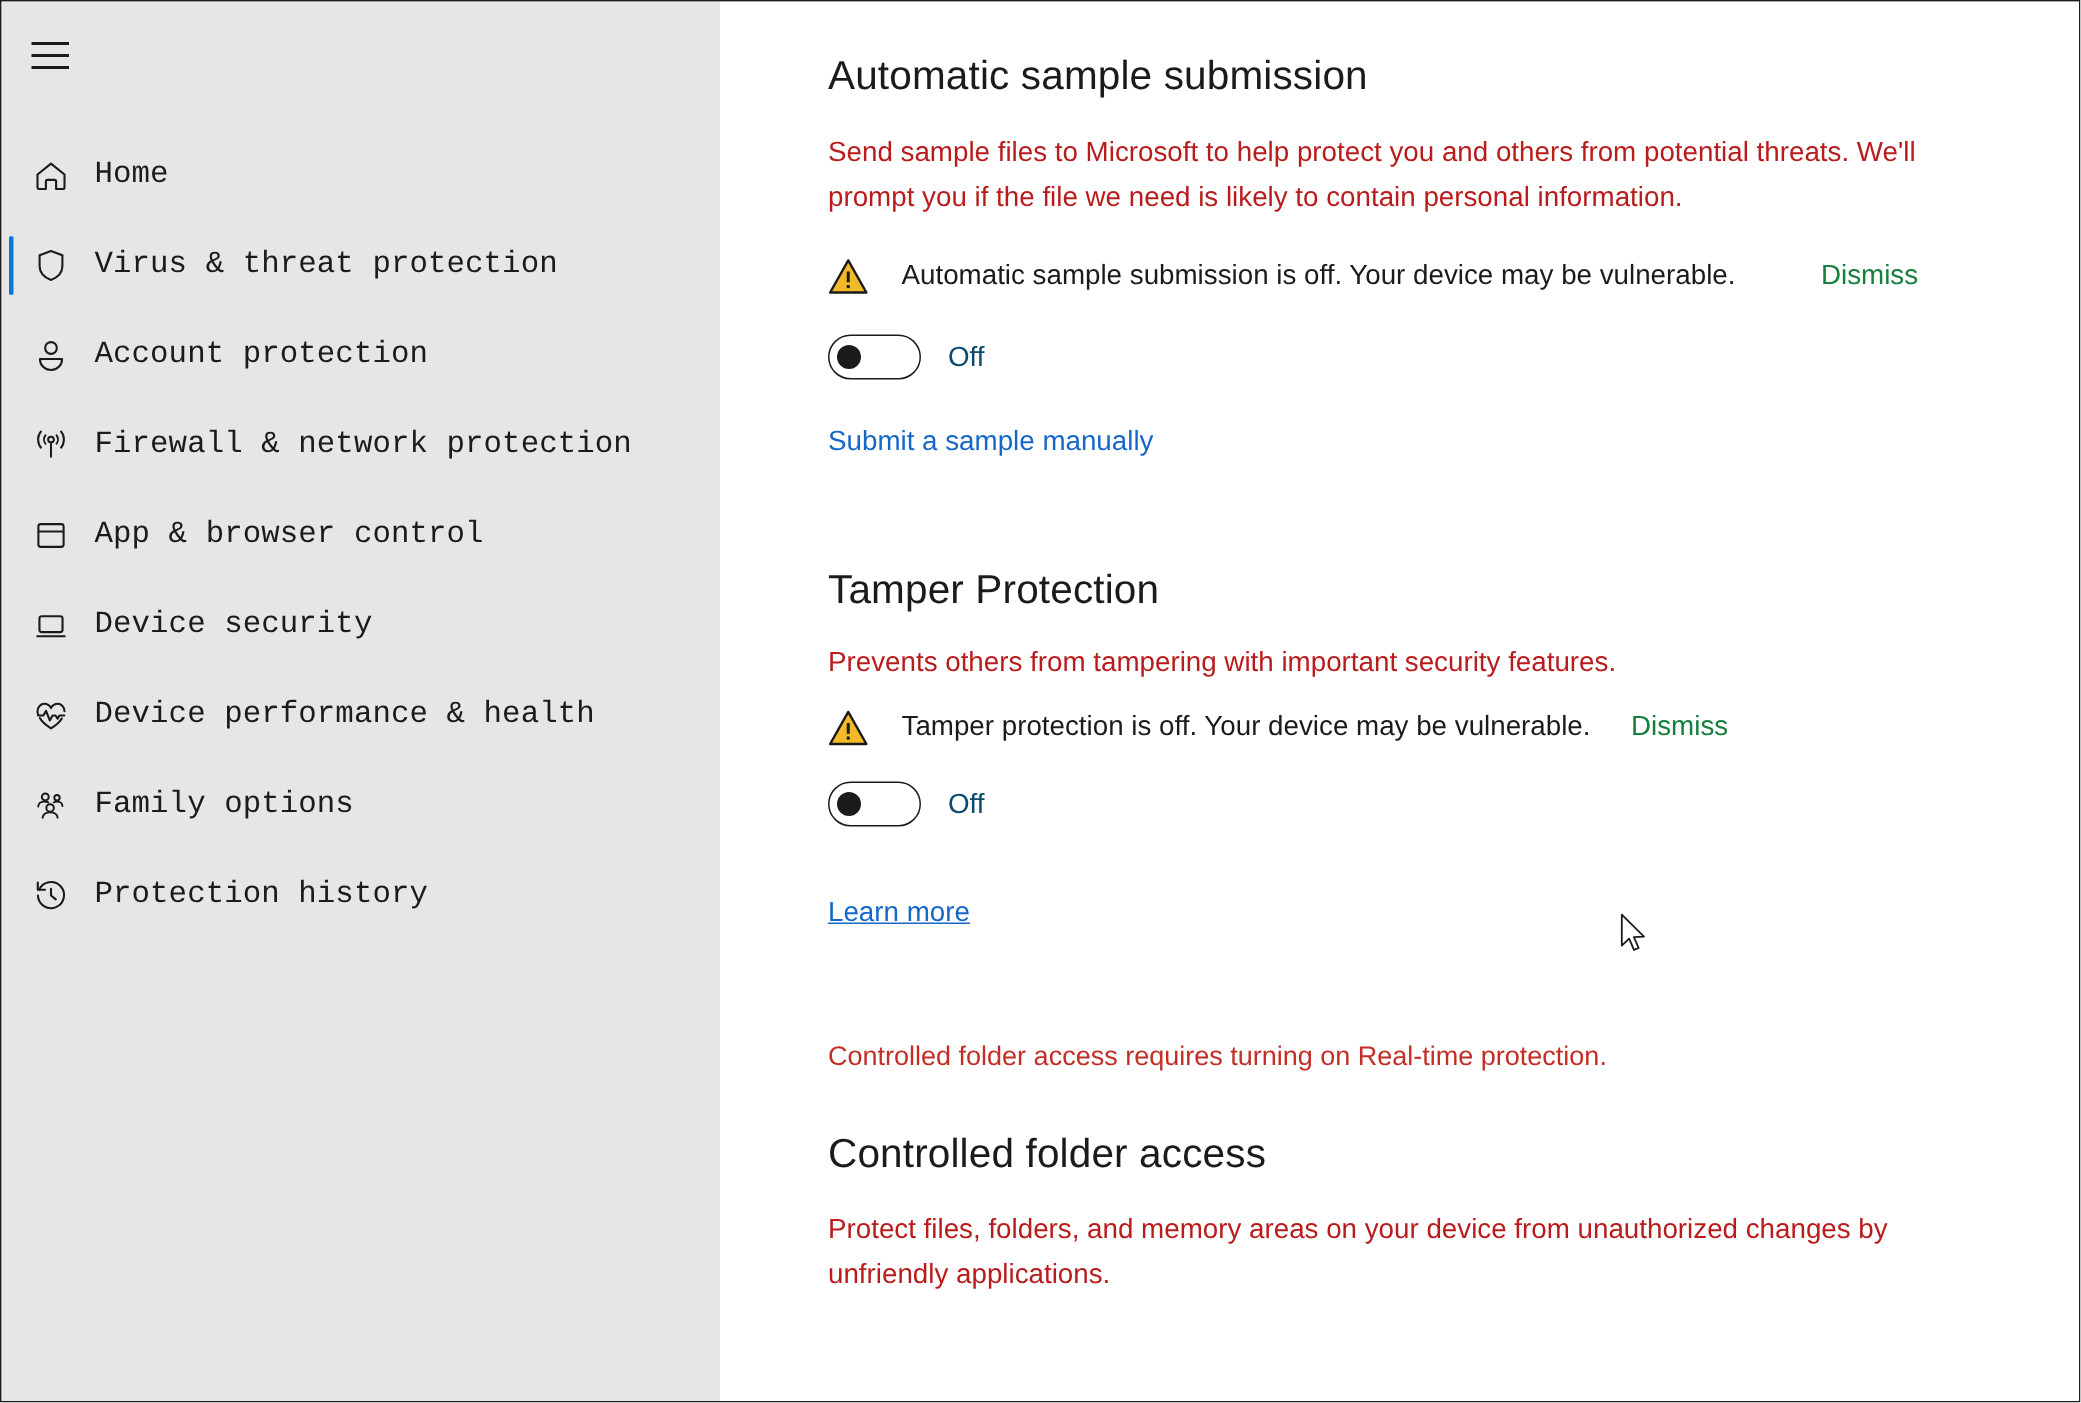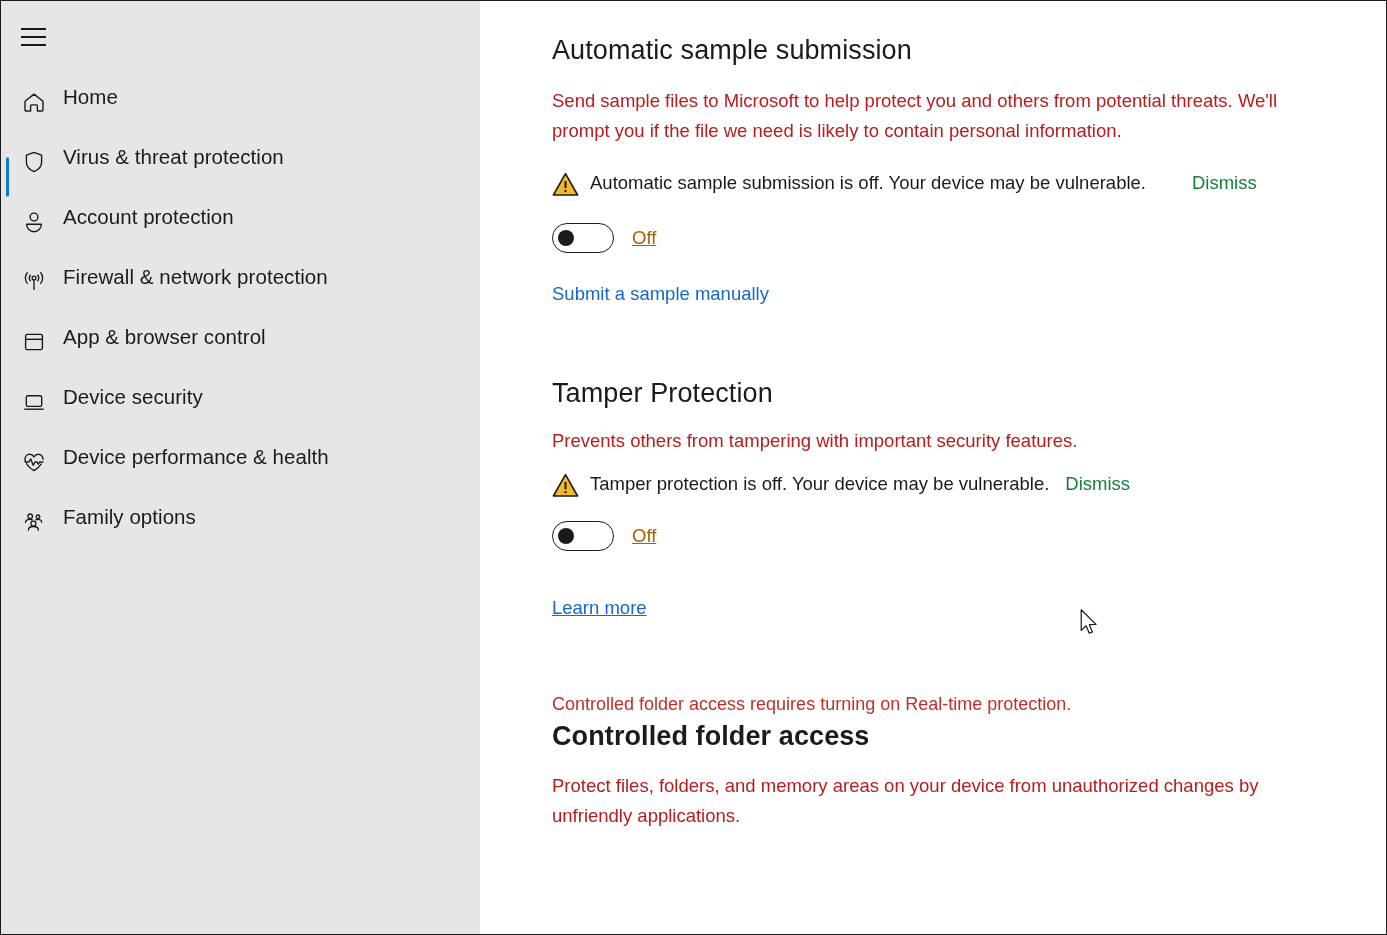--- a/index.html
+++ b/index.html
@@ -58,24 +58,26 @@
     position: absolute;
     top: 86px;
     left: 0;
     right: 0;
     list-style: none;
   }
 
   .nav-item {
     position: relative;
     display: flex;
+    align-items: center;
     height: 60px;
     padding-left: 18px;
     cursor: pointer;
     color: #101010;
+    font-family: Liberation Mono, monospace;
   }
   .nav-item .sel-bar {
     position: absolute;
     left: 5px;
     top: 50%;
     transform: translateY(-50%);
     width: 3px;
     height: 39px;
     background: #0a79d6;
     border-radius: 1px;
@@ -125,21 +127,21 @@
   .section-desc {
     font-size: 18.5px;
     color: #b91c1c;
     line-height: 30px;
     max-width: 730px;
   }
 
   .alert-row {
     display: flex;
     align-items: flex-start;
-    gap: 2px;
+    gap: 13px;
   }
 
   .warn-icon { flex: 0 0 36px; margin-top: 3px; }
   .warn-icon svg { display: block; }
 
   .alert-text {
     font-size: 18.5px;
     color: #1b1b1b;
     line-height: 30px;
     max-width: 560px;
@@ -175,23 +177,22 @@
     left: 5px;
     top: 50%;
     transform: translateY(-50%);
     width: 16px;
     height: 16px;
     border-radius: 50%;
     background: #1b1b1b;
   }
   .toggle-label {
     font-size: 18.5px;
-    color: #a16207;
+    color: #0c4a6e;
     line-height: 1;
-    text-decoration: underline;
   }
 
   .text-link {
     font-size: 18.5px;
     color: #1668c8;
     cursor: pointer;
     display: inline-block;
     line-height: 1.2;
   }
 
@@ -312,20 +313,31 @@
             <circle cx="17" cy="7.8" r="1.8"></circle>
             <circle cx="12.4" cy="14.6" r="2.5"></circle>
             <path d="M4.5 13.6c0-2 1.9-3.3 4.1-3.3 1 0 1.9.2 2.6.6" stroke-linecap="round"></path>
             <path d="M14.9 10.9c.6-.3 1.3-.5 2.1-.5 2 0 3.6 1.2 3.6 2.9" stroke-linecap="round"></path>
             <path d="M7.4 21.2c0-2.2 2.2-3.7 5-3.7s5 1.5 5 3.7" stroke-linecap="round"></path>
           </svg>
         </span>
         <span class="nav-label">Family options</span>
       </li>
 
+      <li class="nav-item">
+
+        <span class="nav-icon">
+          <svg width="26" height="26" viewBox="0 0 26 26" fill="none" stroke="#1b1b1b" stroke-width="1.4">
+            <path d="M5.1 9.1A8.7 8.7 0 1 1 4.3 13" stroke-linecap="round"></path>
+            <path d="M4.2 4.4v4.8h4.8" stroke-linecap="round" stroke-linejoin="round"></path>
+            <path d="M13 8.6V13l3.2 2.6" stroke-linecap="round" stroke-linejoin="round"></path>
+          </svg>
+        </span>
+        <span class="nav-label">Protection history</span>
+      </li>
 
     </ul>
   </nav>
 
   <main id="main">
 
     <section class="content-pad" style="padding-top:22px;">
       <h1 class="section-title">Automatic sample submission</h1>
 
       <p class="section-desc" style="margin-top:20px;">Send sample files to Microsoft to help protect you and others from potential threats. We'll prompt you if the file we need is likely to contain personal information.</p>
@@ -375,21 +387,21 @@
         </div>
         <span class="toggle-label">Off</span>
       </div>
 
       <a class="text-link" style="margin-top:46px;text-decoration:underline;">Learn more</a>
     </section>
 
     <section class="content-pad" style="padding-top:74px;">
       <p class="error-text">Controlled folder access requires turning on Real-time protection.</p>
 
-      <h2 class="section-title" style="margin-top:4px;font-weight:bold;">Controlled folder access</h2>
+      <h2 class="section-title" style="margin-top:37px;">Controlled folder access</h2>
 
       <p class="section-desc" style="margin-top:19px;">Protect files, folders, and memory areas on your device from unauthorized changes by unfriendly applications.</p>
     </section>
 
     <div id="mouse-cursor">
       <svg width="22" height="30" viewBox="0 0 22 30">
         <path d="M1.2 0.8 1.2 21.4 6.1 16.8 9.3 24.3 12.4 23 9.3 15.7 16 15.4z" fill="#ffffff" stroke="#1b1b1b" stroke-width="1.2" stroke-linejoin="round"></path>
       </svg>
     </div>
 

